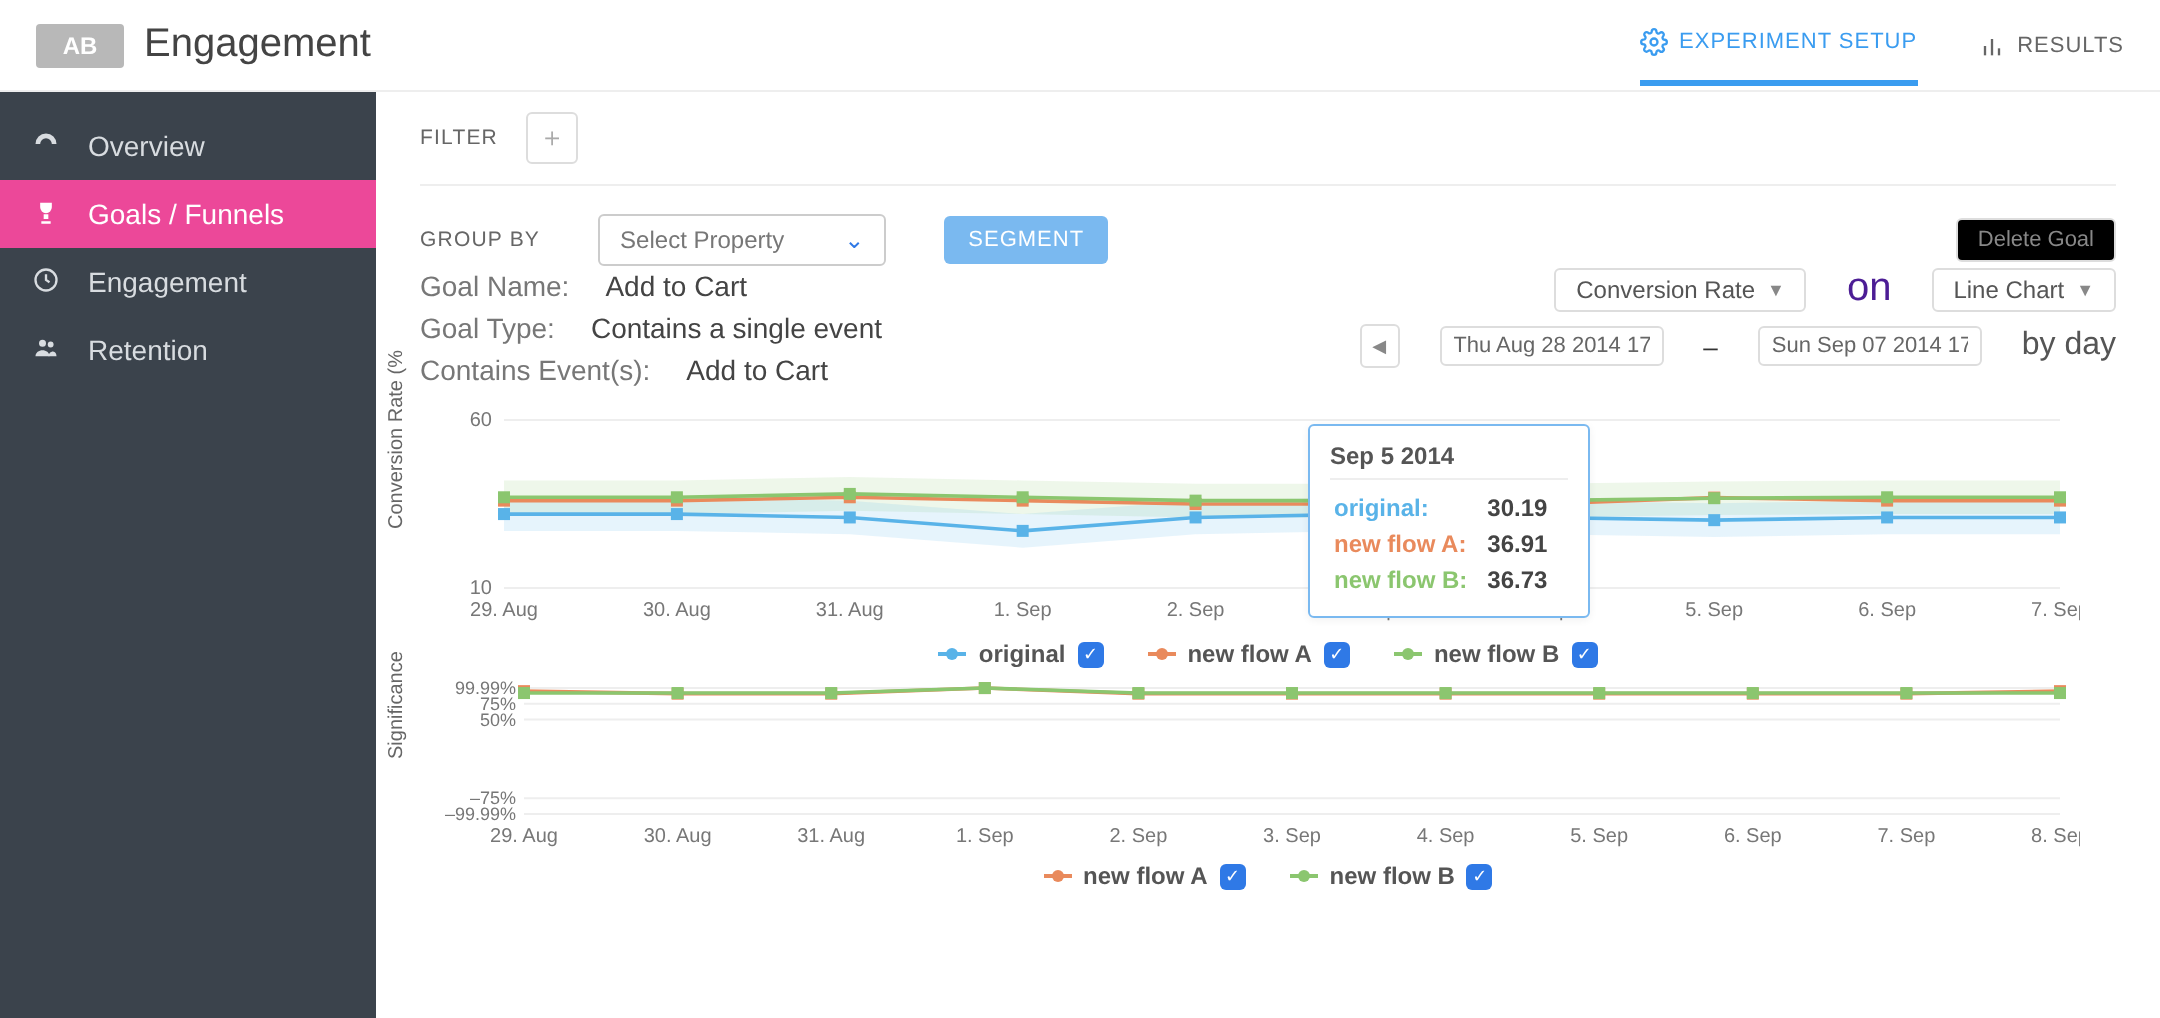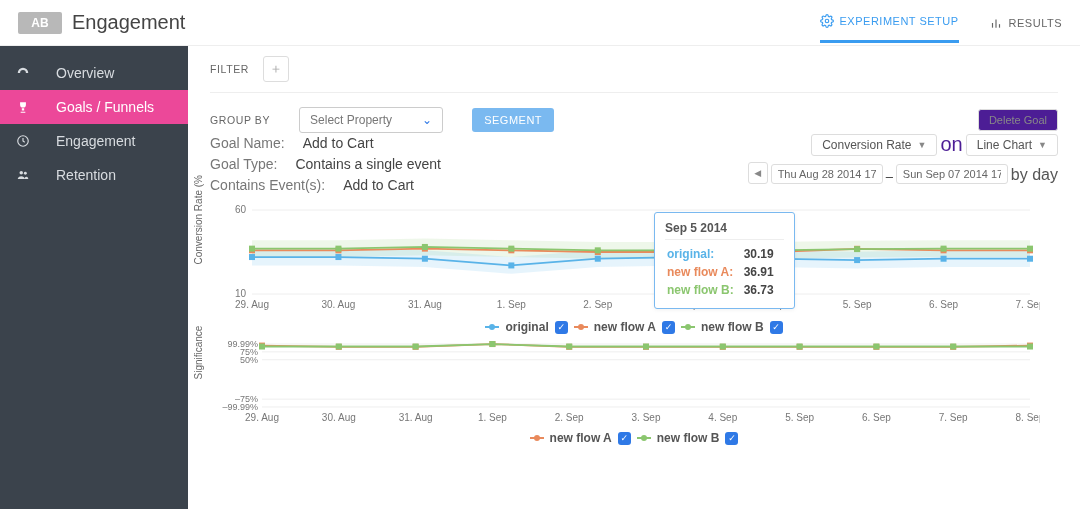--- a/index.html
+++ b/index.html
@@ -7,51 +7,51 @@
 .topbar{display:flex;align-items:center;justify-content:space-between;height:46px;padding:0 18px;border-bottom:1px solid #eee}
 .topbar-left{display:flex;align-items:center;gap:10px}
 .ab-badge{width:44px;height:22px;background:#b8b8b8;color:#fff;display:flex;align-items:center;justify-content:center;border-radius:2px;font-size:12px;font-weight:600}
 .title{font-size:20px;font-weight:300;color:#444}
 .topbar-right{display:flex;align-items:center;gap:30px}
 .tab{display:flex;align-items:center;gap:6px;font-size:11px;letter-spacing:0.5px;font-weight:500;cursor:pointer;padding:12px 0}
 .tab.active{color:#3a9cf0;border-bottom:3px solid #3a9cf0}
 .tab.inactive{color:#666}
 .body{display:flex;height:463px}
 .sidebar{width:188px;background:#3b434c;color:#d8dce0;padding-top:10px}
-.side-item{display:flex;align-items:center;gap:26px;padding:9px 16px;font-size:14px;cursor:pointer}
+.side-item{display:flex;gap:14px;padding:9px 16px;font-size:14px;cursor:pointer}
 .side-item.active{background:#ec4899;color:#fff}
 .main{flex:1;padding:10px 22px 6px 22px;overflow:hidden}
 .filter-row{display:flex;align-items:center;gap:14px;border-bottom:1px solid #eee;padding-bottom:10px;margin-bottom:14px}
 .label{font-size:10.5px;letter-spacing:0.6px;color:#666;font-weight:500}
 .square-btn{width:26px;height:26px;border:1px solid #ddd;border-radius:3px;display:flex;align-items:center;justify-content:center;color:#aaa;background:#fff;cursor:pointer}
 .groupby-row{display:flex;align-items:center;gap:29px;}
 .select{border:1px solid #ccc;border-radius:3px;padding:5px 10px;font-size:12px;color:#777;background:#fff;display:flex;align-items:center;gap:30px;cursor:pointer}
 .chev{color:#2f79e6}
 .segment-btn{background:#7ab9f0;color:#fff;border:none;border-radius:3px;padding:6px 12px;font-size:11px;letter-spacing:0.5px;cursor:pointer}
-.delete-btn{margin-left:auto;border:1px solid #ddd;border-radius:3px;background:#4c1d95;color:#888;padding:4px 10px;font-size:11px;cursor:pointer}
+.delete-btn{margin-left:auto;border:1px solid #ddd;border-radius:3px;background:#000000;color:#888;padding:4px 10px;font-size:11px;cursor:pointer}
 .goal-header{display:flex;justify-content:space-between;align-items:flex-start;margin-bottom:8px}
 .goal-meta{font-size:14px;color:#777;line-height:1.5}
 .goal-meta .val{color:#444;margin-left:18px}
 .goal-ctrls{display:flex;flex-direction:column;gap:6px;align-items:flex-end}
-.ctrl-row{display:flex;align-items:flex-end;gap:3px}
+.ctrl-row{display:flex;align-items:center;gap:20px}
 .pill{border:1px solid #ddd;border-radius:3px;background:#fff;padding:3px 10px;font-size:12px;color:#555;display:inline-flex;align-items:center;gap:6px;cursor:pointer}
 .onword{font-size:20px;color:#4c1d95}
 .dateinp{border:1px solid #ddd;border-radius:3px;padding:3px 6px;font-size:11px;color:#666;width:112px;background:#fff}
 .byday{font-size:16px;color:#555}
 .chart-wrap{position:relative;margin-top:4px}
 .chart-svg{display:block}
 .y-label{position:absolute;left:-6px;top:50%;transform:rotate(-90deg) translate(0,-50%);transform-origin:left center;font-size:10px;color:#666}
 .tooltip{position:absolute;background:#fff;border:1px solid #7ab9f0;border-radius:3px;padding:8px 10px;font-size:12px;box-shadow:0 1px 4px rgba(0,0,0,0.06)}
 .tooltip .hdr{font-weight:600;color:#555;border-bottom:1px solid #eee;padding-bottom:4px;margin-bottom:4px}
 .tooltip table td{padding:1px 8px 1px 0;font-size:12px}
 .tt-orig{color:#59b3e8;font-weight:600}
 .tt-a{color:#e98a5c;font-weight:600}
 .tt-b{color:#8bc66f;font-weight:600}
 .tv{color:#444;font-weight:700}
-.legend{display:flex;justify-content:center;gap:6px;margin-top:6px;font-size:12px;color:#555}
+.legend{display:flex;justify-content:center;gap:22px;margin-top:6px;font-size:12px;color:#555}
 .lg{display:flex;align-items:center;gap:6px}
 .swatch{width:14px;height:8px;display:inline-block;position:relative}
 .swatch::before{content:'';position:absolute;left:0;right:0;top:3px;height:2px}
 .swatch::after{content:'';position:absolute;left:4px;top:1px;width:6px;height:6px;border-radius:50%}
 .sw-blue::before{background:#59b3e8}.sw-blue::after{background:#59b3e8}
 .sw-orange::before{background:#e98a5c}.sw-orange::after{background:#e98a5c}
 .sw-green::before{background:#8bc66f}.sw-green::after{background:#8bc66f}
 .chk{width:13px;height:13px;border-radius:3px;background:#2f79e6;display:inline-flex;align-items:center;justify-content:center;color:#fff;font-size:9px}
 .sig-wrap{margin-top:6px;position:relative}
 .caret{font-size:9px;color:#888}

